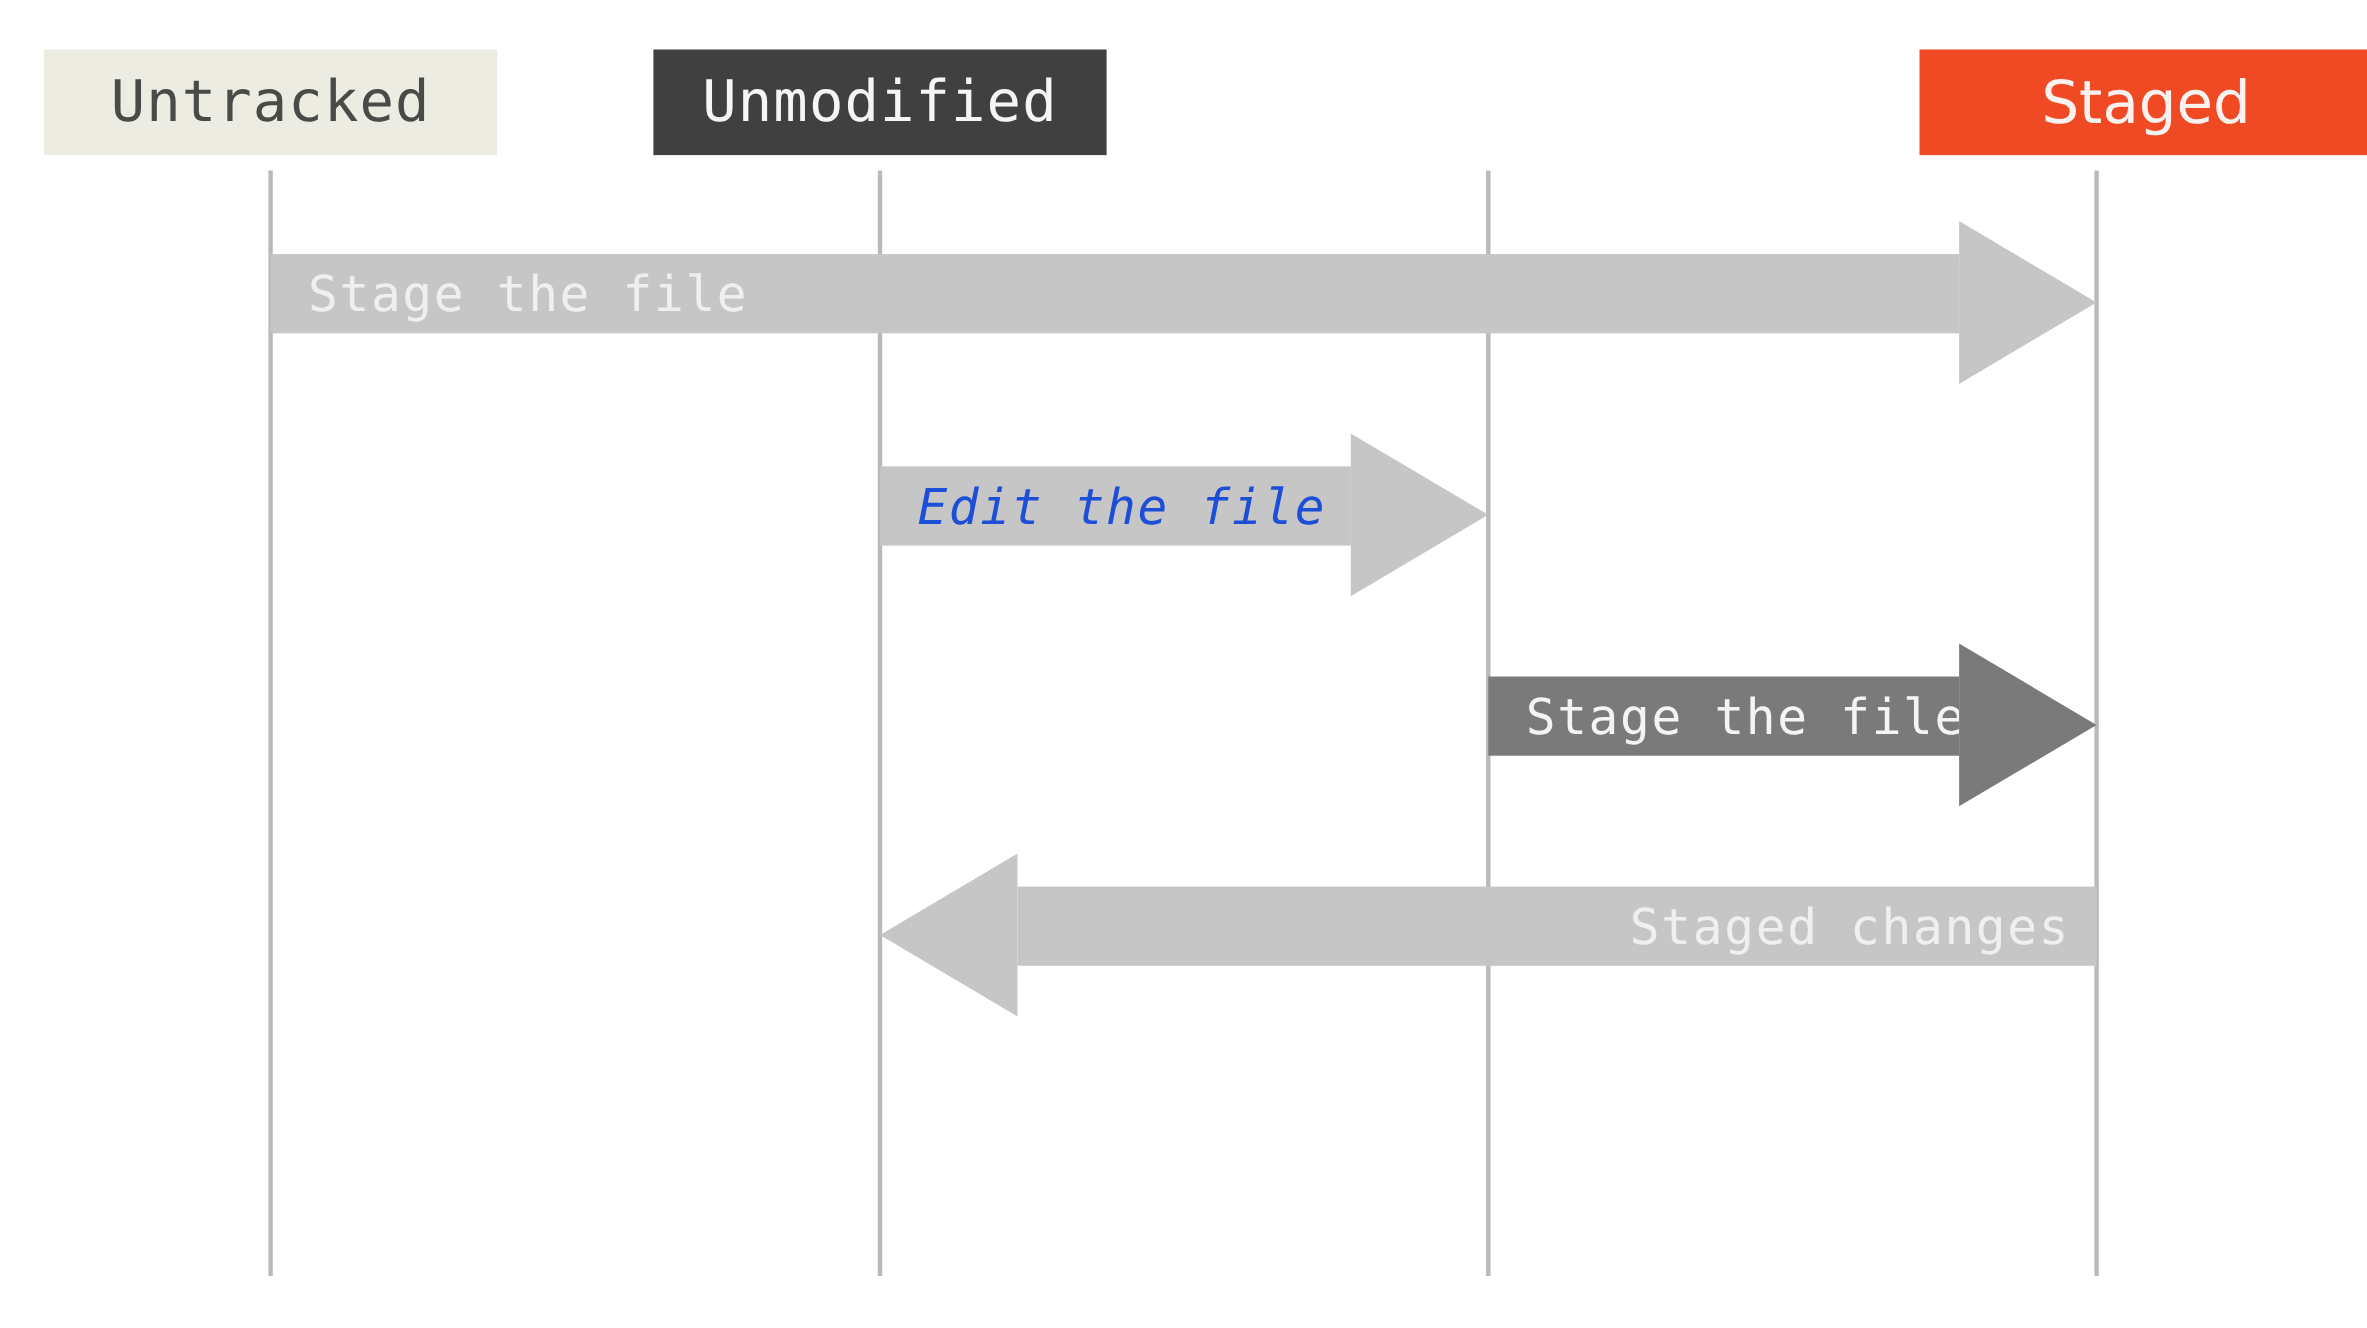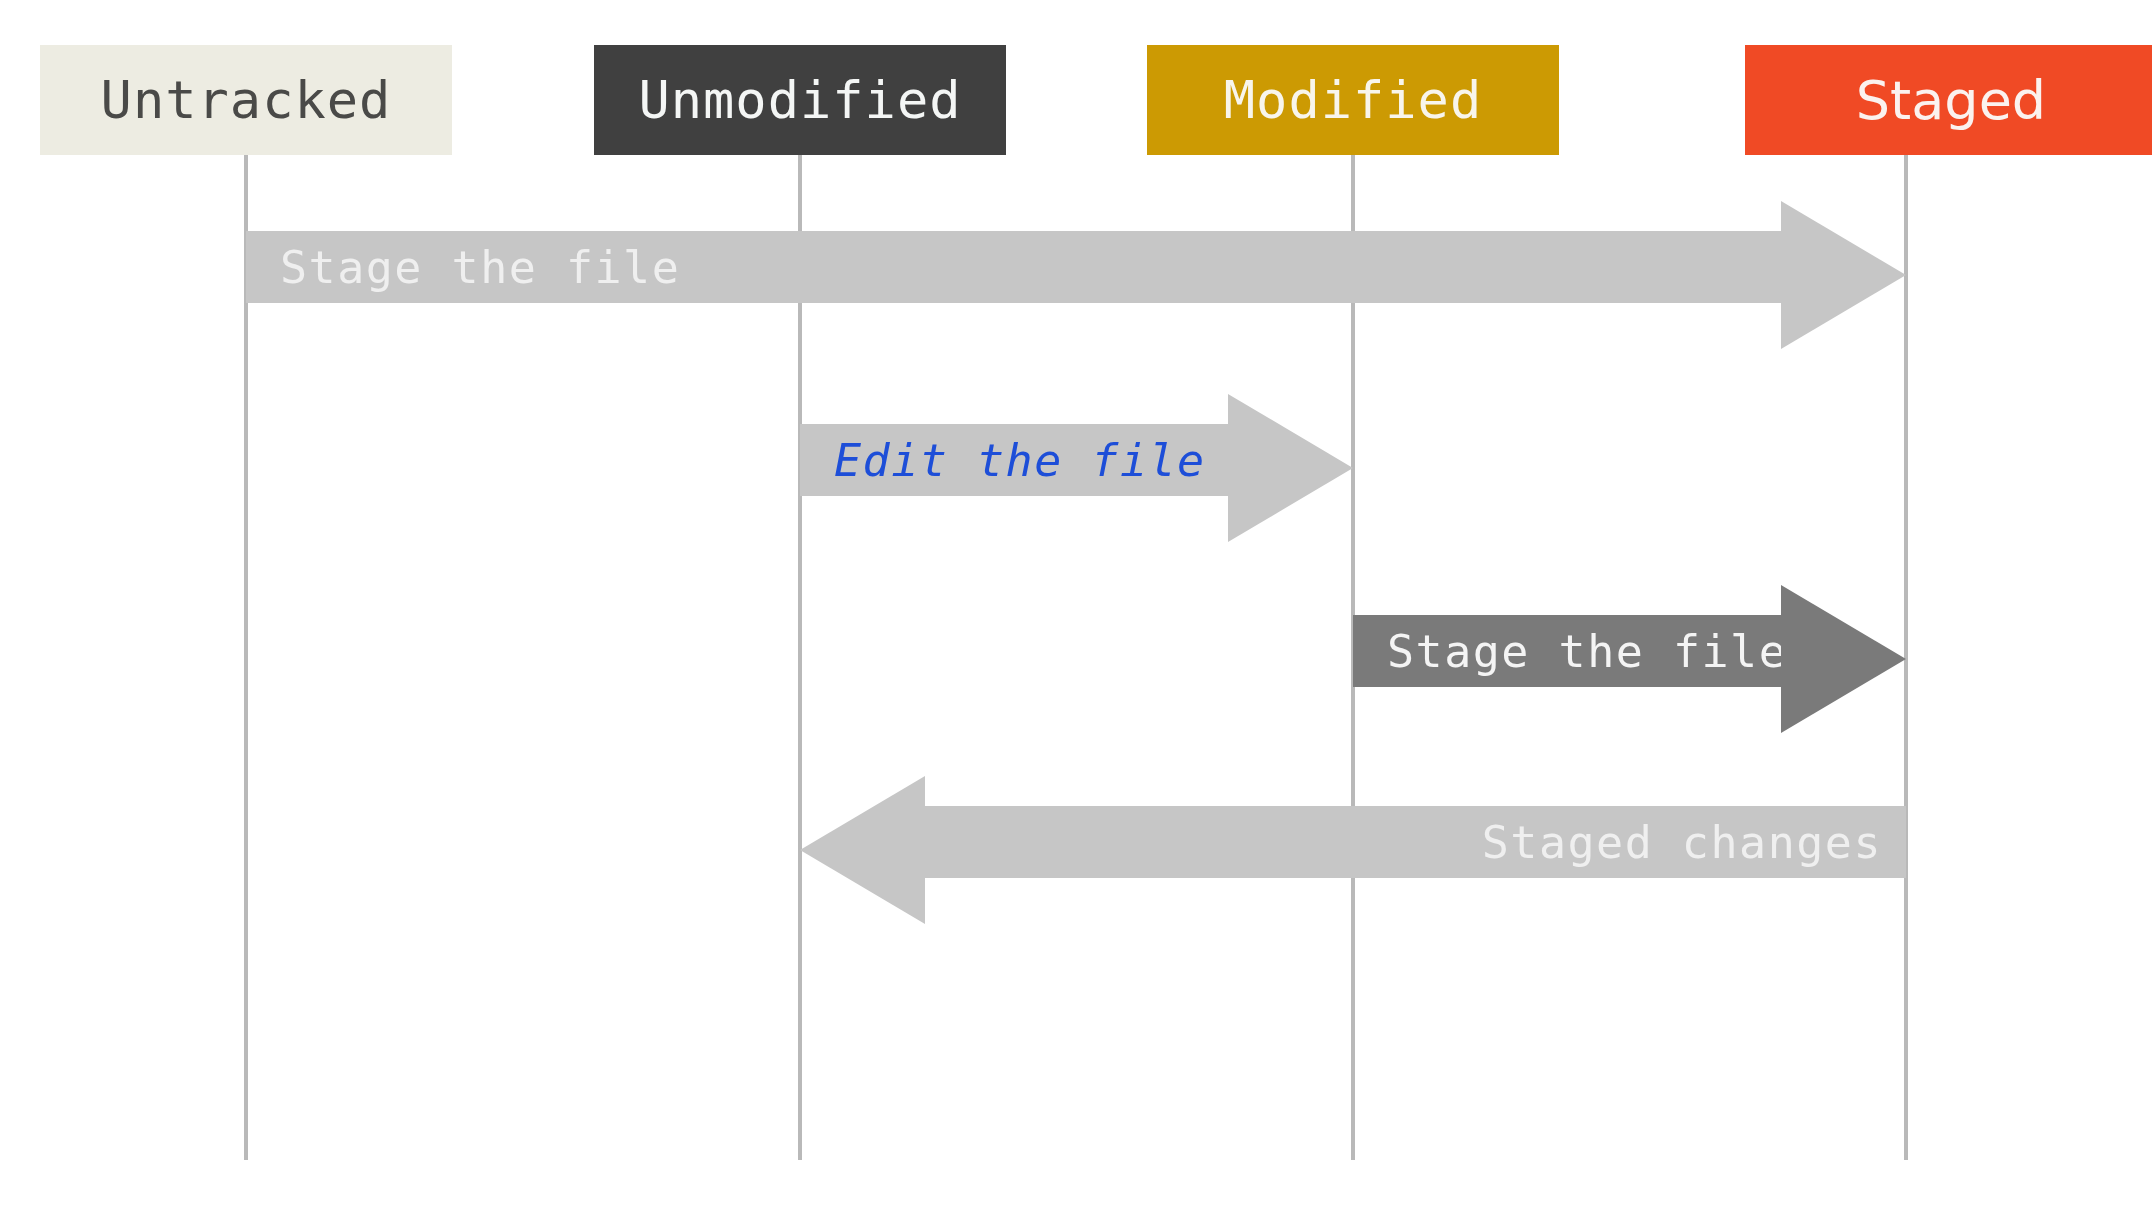--- a/index.html
+++ b/index.html
@@ -15,21 +15,21 @@
   .lifeline{
     position:absolute;
     top:155px;
     width:4px;height:1005px;
     background:#b9b9b9;
   }
   
   .state{
     position:absolute;
     top:45px;
-    width:412px;height:110px;
+    width:412px;height:96px;
     display:flex;align-items:center;justify-content:center;
     font-size:52px;
     letter-spacing:1px;
     white-space:nowrap;
   }
   .state.sans{
     font-family:"DejaVu Sans", sans-serif;
     font-size:54px;
     letter-spacing:0;
   }
@@ -89,16 +89,15 @@
 
   <div>
     <div class="shaft label-right" style="left: 925px; top: 806px; width: 981px; background-color: rgb(198, 198, 198);">
       <span style="color: rgb(239, 239, 239);">Staged changes</span>
     </div>
     <div class="head left" style="left: 800px; top: 776px; border-right-color: rgb(198, 198, 198);"></div>
   </div>
 
   <div class="state" style="left: 40px; background-color: rgb(237, 236, 226); color: rgb(74, 74, 72);">Untracked</div>
   <div class="state" style="left: 594px; background-color: #404040; color: rgb(244, 246, 245);">Unmodified</div>
-  <div class="state" style="left: 1147px; background-color: rgb(204, 154, 3); color: rgb(248, 245, 236);">Modified</div>
   <div class="state sans" style="left: 1700px; background-color: rgb(240, 74, 37); color: rgb(251, 242, 239); margin-left: 45px;">Staged</div>
 
 </div>
 
 </body></html>

